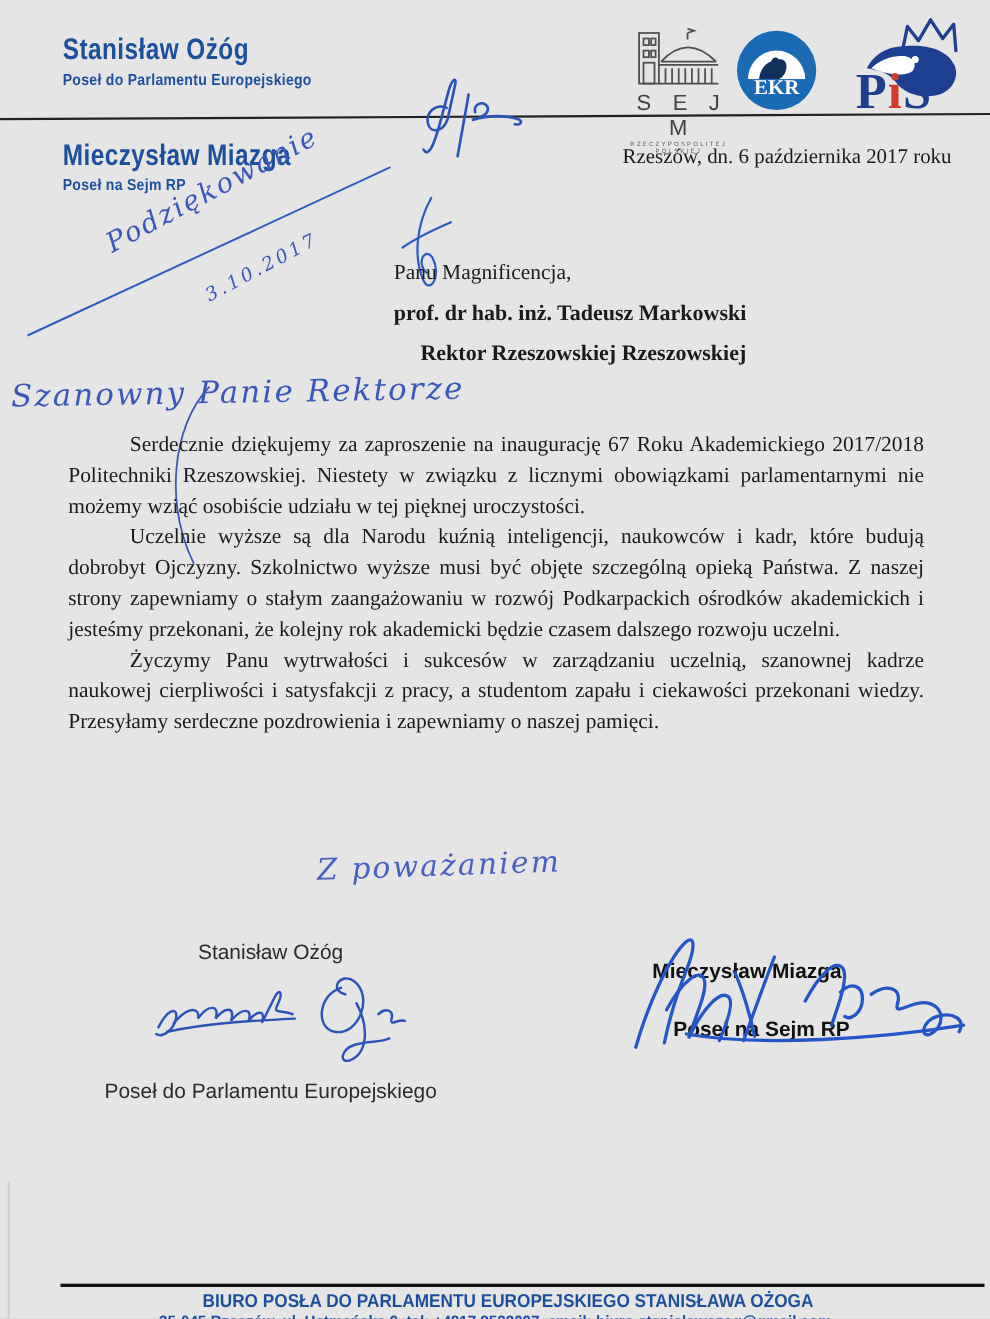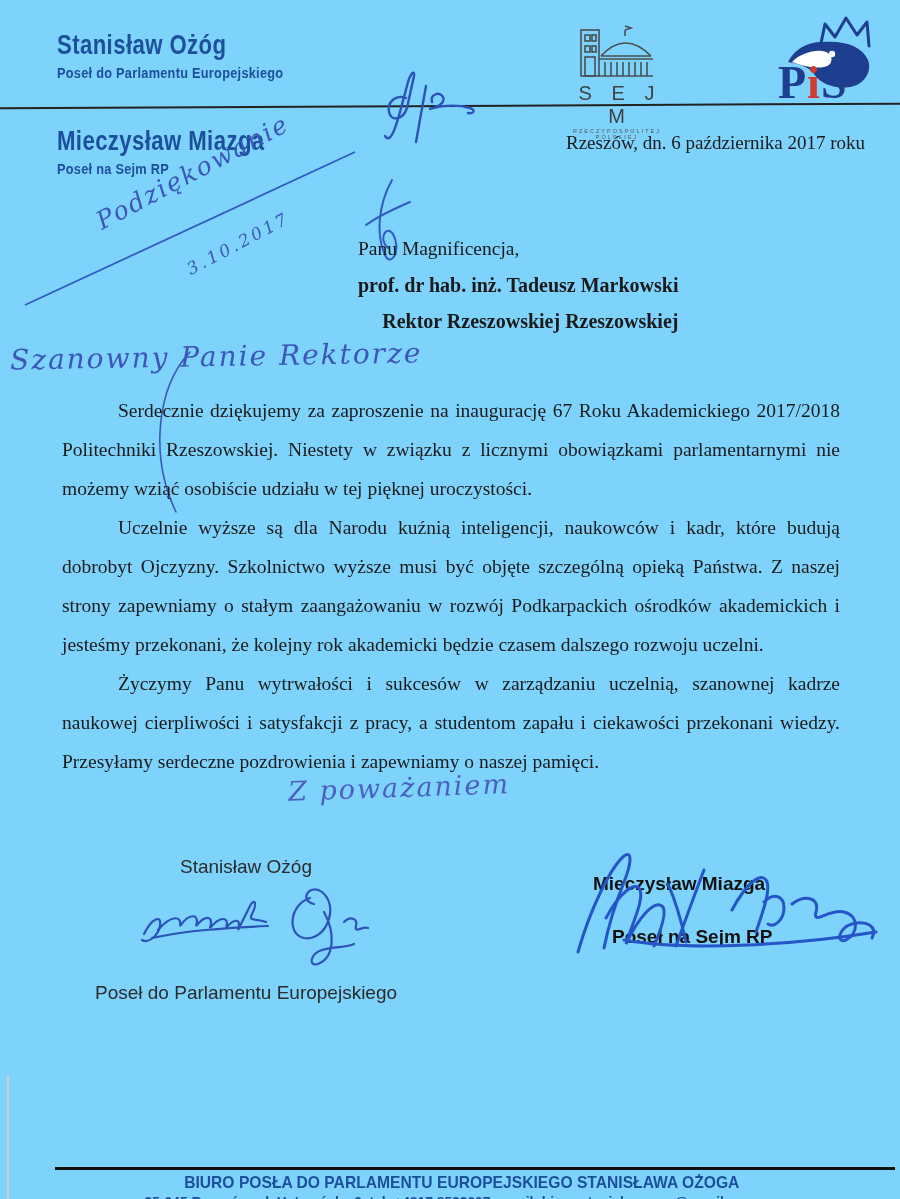--- a/index.html
+++ b/index.html
@@ -1,33 +1,33 @@
 <!DOCTYPE html>
 <html><head>
 <meta charset="utf-8">
 <style>
   * { margin:0; padding:0; box-sizing:border-box; }
   html,body { background:#888; }
   #page {
     position:relative; width:900px; height:1199px; margin:0 auto;
-    background:#7dd3fc; overflow:hidden;
+    background:#e5e5e5; overflow:hidden;
     font-family:"Liberation Serif", serif; color:#1a1a1a;
   }
   .abs { position:absolute; }
   .condensed { display:inline-block; transform:scaleX(.82); transform-origin:0 50%; }
   .blue-head { color:#1c4f9c; font-family:"Liberation Sans", sans-serif; font-weight:bold; }
   .sender-name { font-size:27px; letter-spacing:.5px; }
   .sender-title { font-size:14.5px; letter-spacing:.3px; }
   .rule { background:#222; height:2px; }
   .serif-19 { font-size:19.5px; }
   .hw { font-family:"DejaVu Serif", serif; font-style:italic; color:#3b57b8; }
   #date-line { font-size:19px;margin-left:29px; }
   #recipient div { line-height:36px; }
   #recipient .r-bold { font-weight:bold; font-size:20px;text-align:right; }
-  #body-text { width:778px; text-align:justify; font-size:19.5px; line-height:39px; }
+  #body-text { width:778px; text-align:justify; font-size:19.5px; line-height:28px; }
   #body-text p { text-indent:56px; margin:0; }
   .sig-print { font-family:"Liberation Sans", sans-serif; font-size:19px; color:#2b2b2b; }
   .sig-bold { font-weight:bold; color:#111; }
   #footer-line1 { width:900px; text-align:center; color:#1c4f9c;
     font-family:"Liberation Sans", sans-serif; font-weight:bold; font-size:17px;margin-left:12px; }
   #footer-line2 { width:900px; text-align:center; color:#1c4f9c;
     font-family:"Liberation Sans", sans-serif; font-weight:bold; font-size:15px; }
   .inner-squeeze { display:inline-block; transform:scaleX(.92); transform-origin:50% 50%; }
   svg { overflow:visible; }
   .scan-edge { position:absolute; left:7px; top:1075px; width:2px; height:124px; background:#cfcfcf; }
@@ -72,20 +72,36 @@
         <line x1="32" y1="54" x2="86" y2="54"></line>
         <line x1="58" y1="14" x2="58" y2="8"></line>
           <path d="M58,8 L64,6 58,4" fill="none"></path>
       </g>
     </svg>
     <div style="font-family:'Liberation Sans',sans-serif; font-size:20px; letter-spacing:7px; color:#3d4245; margin-left:6px;">S E J M</div>
     <div style="font-family:'Liberation Sans',sans-serif; font-size:5.5px; letter-spacing:2px; color:#555;">RZECZYPOSPOLITEJ</div>
     <div style="font-family:'Liberation Sans',sans-serif; font-size:5.5px; letter-spacing:2px; color:#555;">POLSKIEJ</div>
   </div>
 
+  <div class="abs" style="left:668px; top:26px;">
+    <svg width="76" height="76" viewBox="0 0 76 76">
+      <defs>
+          <clipPath id="ekrclip">
+            <circle cx="38" cy="38" r="36"></circle>
+          </clipPath>
+        </defs>
+      <circle cx="38" cy="38" r="36" fill="#1a6ab4"></circle>
+      <g clip-path="url(#ekrclip)">
+        <path d="M12,46 A26,26 0 0 1 64,46 Z" fill="#ffffff"></path>
+        <path d="M22,46 C23,38 27,32 33,30 C34,26 38,25 40,28 C44,27 47,30 47,34 C47,40 44,44 40,46 Z" fill="#12325e"></path>
+        <rect x="12" y="46" width="52" height="14" fill="#1a6ab4"></rect>
+      </g>
+      <text x="38" y="59" text-anchor="middle" font-family="Liberation Serif, serif" font-weight="bold" font-size="19" fill="#ffffff">EKR</text>
+    </svg>
+  </div>
 
   <div class="abs" style="left:770px; top:10px;">
     <svg width="122" height="92" viewBox="0 0 122 92">
       <path d="M50,38 L55,14 L65,27 L76,8 L87,25 L97,12 L99,36" fill="none" stroke="#1e3f8f" stroke-width="3" stroke-linejoin="round" stroke-linecap="round"></path>
       <path d="M18,52 C24,40 36,32 52,32 C74,30 92,36 98,50 C102,60 96,72 84,76 C70,80 52,76 44,64 C38,56 28,54 18,52 Z" fill="#1e3f8f"></path>
       <path d="M22,52 C30,44 42,40 52,41 C60,42 64,48 60,54 C54,60 36,58 22,52 Z" fill="#ffffff"></path>
       <circle cx="62" cy="44" r="3.2" fill="#ffffff"></circle>
       <text x="8" y="88" font-family="Liberation Serif, serif" font-weight="bold" font-size="46">
         <tspan fill="#1e3f8f">P</tspan><tspan fill="#d13c30" dx="1">i</tspan><tspan fill="#1e3f8f" dx="1">S</tspan>
       </text>

